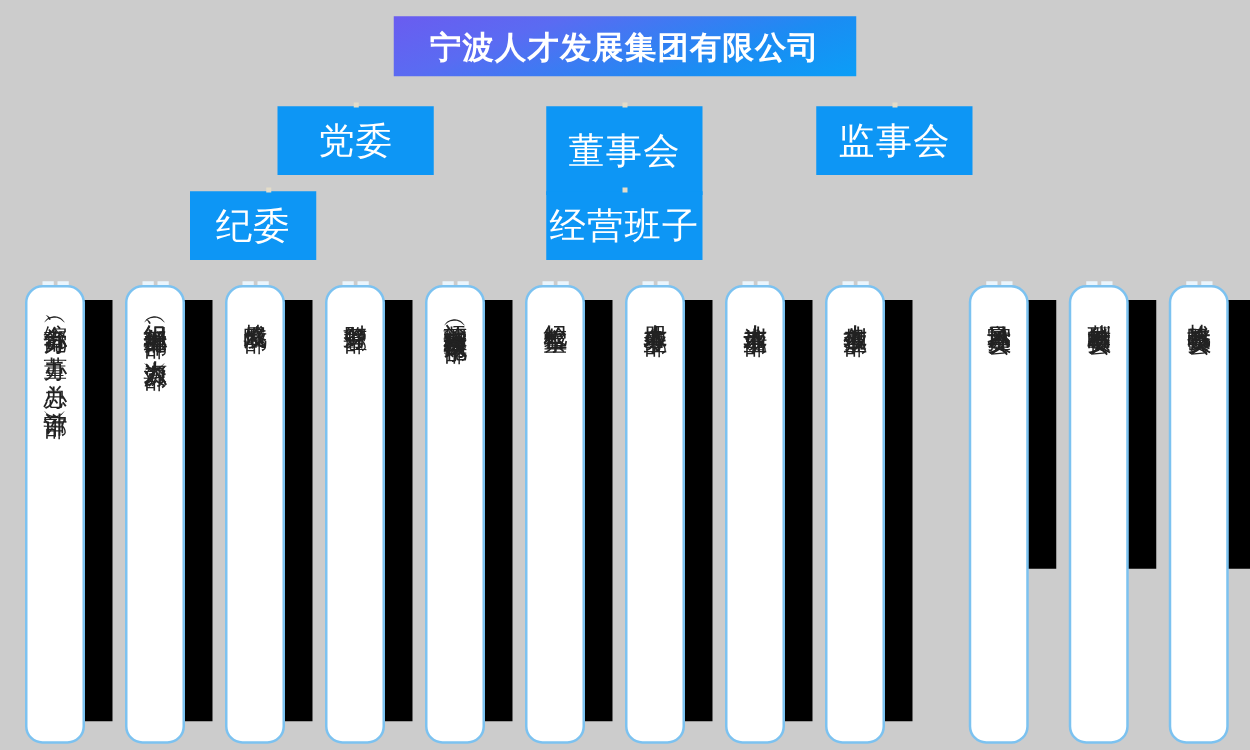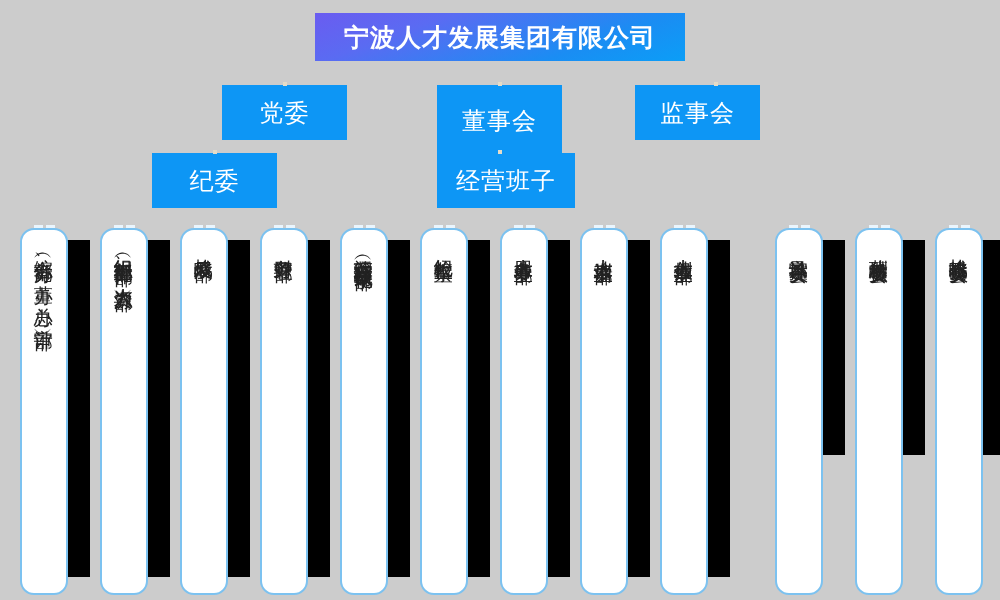--- a/index.html
+++ b/index.html
@@ -32,21 +32,21 @@
   }
 
   
   .blue-box {
     position: absolute;
     background: #0d96f5;
     display: flex; align-items: center; justify-content: center;
   }
   .blue-box span {
     color: #ffffff;
-    font-size: 24px;
+    font-size: 29px;
     line-height: 1;
     letter-spacing: 1px;
   }
 
   
   .stub {
     position: absolute;
     width: 4px; height: 4px;
     background: #e4dcc8;
   }
@@ -93,29 +93,29 @@
 
   <div id="blue-nodes">
       <div class="blue-box" style="left: 222px; top: 85px; width: 125px; height: 55px;">
         <span>党委</span>
       </div>
       <div class="stub" style="left: 282.5px; top: 82px;"></div>
       <div class="blue-box" style="left: 437px; top: 85px; width: 125px; height: 71px;">
         <span>董事会</span>
       </div>
       <div class="stub" style="left: 497.5px; top: 82px;"></div>
-      <div class="blue-box" style="left: 635px; top: 85px; width: 125px; height: 55px;">
+      <div class="blue-box" style="left: 653px; top: 85px; width: 125px; height: 55px;">
         <span>监事会</span>
       </div>
       <div class="stub" style="left: 713.5px; top: 82px;"></div>
-      <div class="blue-box" style="left: 152px; top: 153px; width: 125px; height: 55px;">
+      <div class="blue-box" style="left: 152px; top: 153px; width: 101px; height: 55px;">
         <span>纪委</span>
       </div>
       <div class="stub" style="left: 212.5px; top: 150px;"></div>
-      <div class="blue-box" style="left: 437px; top: 153px; width: 138px; height: 55px;">
+      <div class="blue-box" style="left: 437px; top: 153px; width: 125px; height: 55px;">
         <span>经营班子</span>
       </div>
       <div class="stub" style="left: 497.5px; top: 150px;"></div>
     </div>
 
   <div id="dept-cards">
       <div class="vcard-shadow" style="left: 60px; top: 240px; width: 30px; height: 337px; z-index: 1;"></div>
       <div class="vcard" style="left: 20px; top: 228px; width: 48px; height: 367px; z-index: 2;">
         <div class="vtext">综合部（党办、董办、总办、审计部）</div>
       </div>

